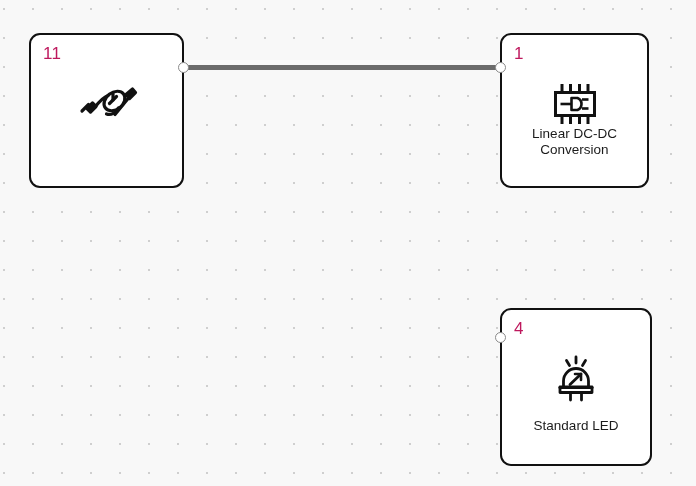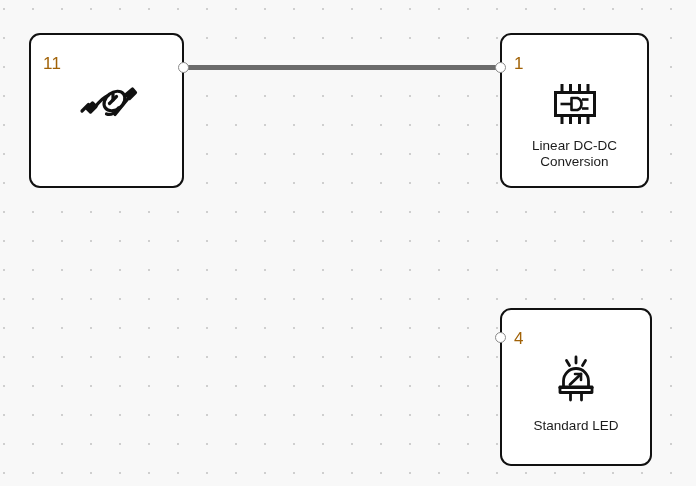--- a/index.html
+++ b/index.html
@@ -42,24 +42,24 @@
     border: 2.4px solid #111111;
     border-radius: 11px;
     display: flex;
     flex-direction: column;
     align-items: center;
     justify-content: flex-start;
   }
 
   .node-number {
     position: absolute;
-    top: 20px;
+    top: 10px;
     font-size: 17px;
     line-height: 1;
-    color: #a16207;
+    color: #be185d;
     letter-spacing: 0.2px;
   }
   .node-number.left  { left: 12px; }
 
   .node-icon {
     margin-top: 44px;
     width: 66px;
     height: 50px;
     display: flex;
     align-items: center;
@@ -89,21 +89,21 @@
     background: #ffffff;
     border: 1.6px solid #8a8a8a;
     z-index: 5;
   }
 
   
   #node-usb        { left: 29px;  top: 33px;  width: 155px; height: 155px; }
   #node-usb  .node-label { bottom: 28px; }
 
   #node-dcdc       { left: 500px; top: 33px;  width: 149px; height: 155px; }
-  #node-dcdc .node-label { bottom: 16px; }
+  #node-dcdc .node-label { bottom: 28px; }
 
   #node-led        { left: 500px; top: 308px; width: 152px; height: 158px; }
   #node-led  .node-label { bottom: 30px; }
 
   #port-usb-out { left: 178px; top: 62px; }
   #port-dcdc-in { left: 495px; top: 62px; }
   #port-led-in  { left: 495px; top: 332px; }
 </style>
 </head>
 <body>

